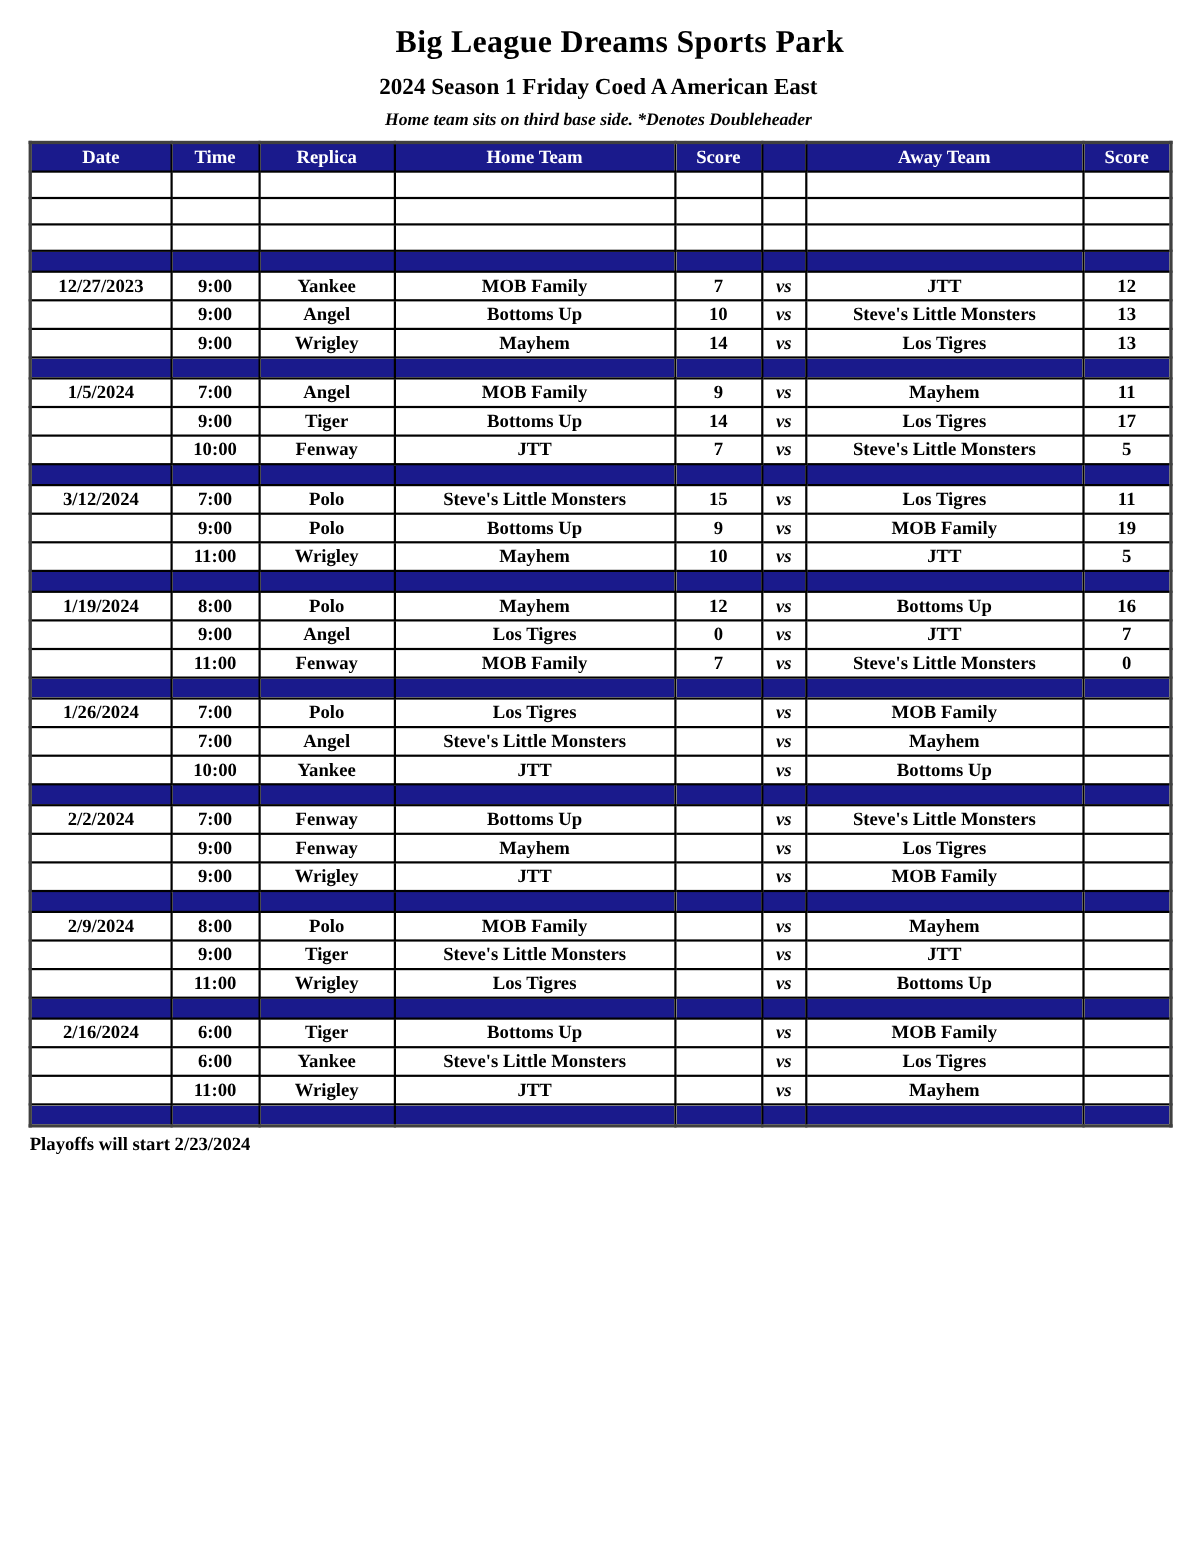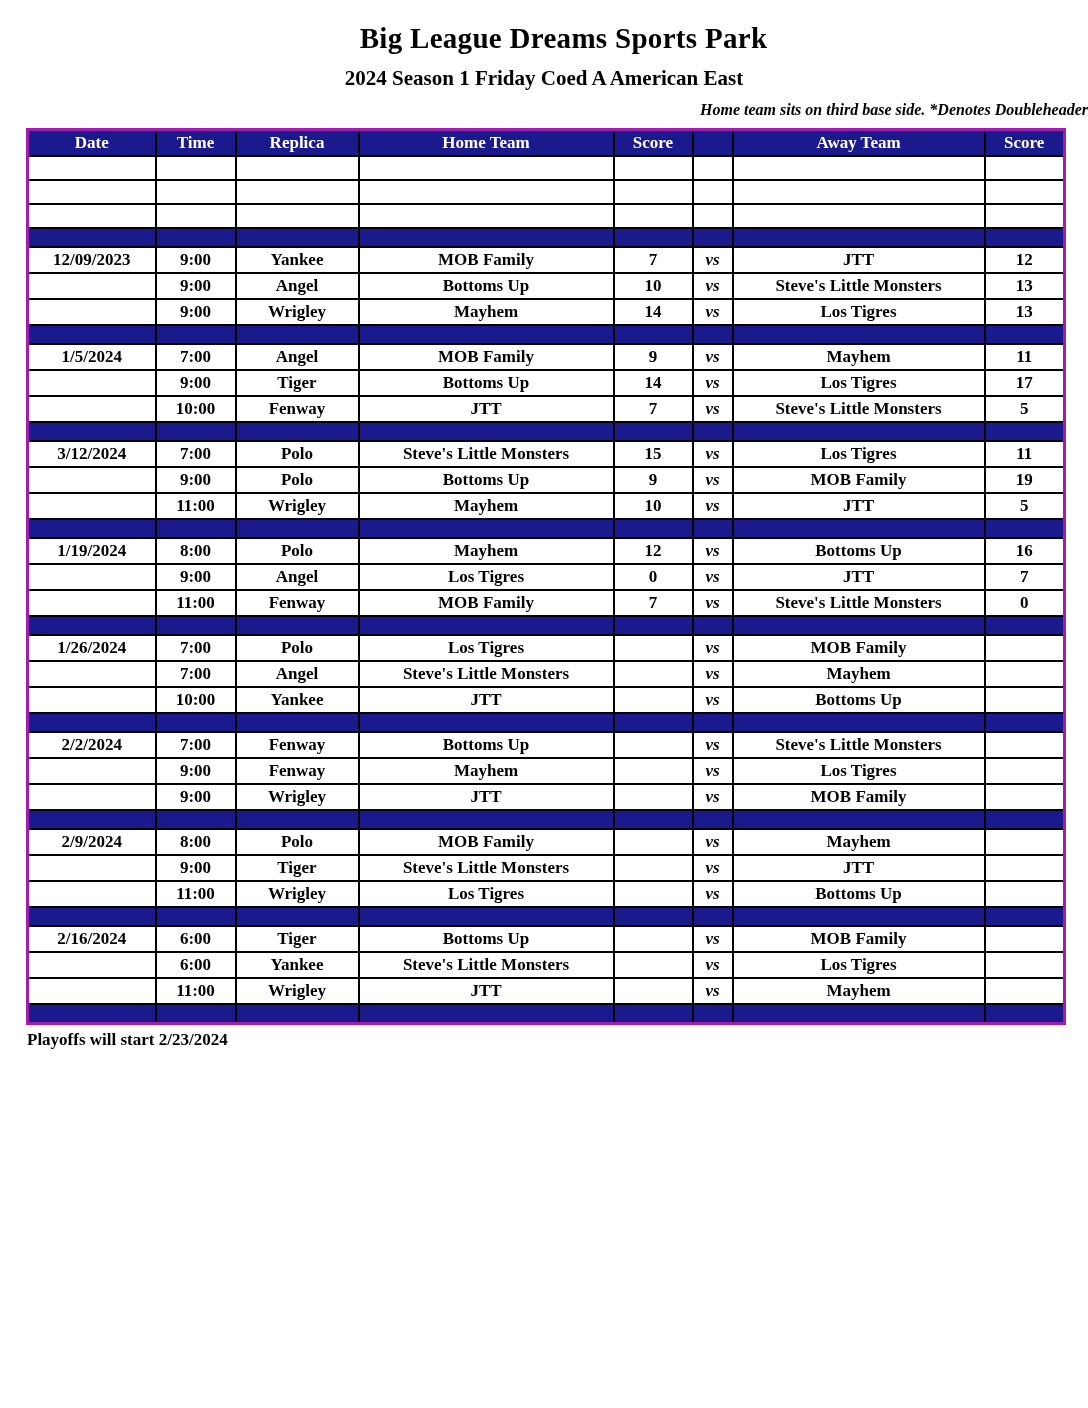--- a/index.html
+++ b/index.html
@@ -19,32 +19,32 @@
     padding-left: 39px;
   }
   .subtitle {
     margin: 11px 0 0 0;
     text-align: center;
     font-size: 21px;
     font-weight: bold;
   }
   .note {
     margin: 10px 0 9px 0;
-    text-align: right;
+    text-align: center;
     font-size: 16px;
     font-weight: bold;
     font-style: italic;
   }
 
   table.schedule {
     margin-left: 26px;
     border-collapse: collapse;
     table-layout: fixed;
     width: 1037px;
-    border: 3px solid #a21caf;
+    border: 3px solid #404040;
   }
   table.schedule th, table.schedule td {
     border: 2px solid #000;
     padding: 0;
     text-align: center;
     vertical-align: middle;
     overflow: hidden;
     white-space: nowrap;
     font-weight: bold;
     font-size: 17px;
@@ -132,21 +132,21 @@
           <td class="c-date"></td>
           <td class="c-time"></td>
           <td class="c-replica"></td>
           <td class="c-home"></td>
           <td class="c-hscore"></td>
           <td class="c-vs"></td>
           <td class="c-away"></td>
           <td class="c-ascore"></td>
         </tr>
         <tr class="game-row">
-          <td class="c-date">12/09/2023</td>
+          <td class="c-date">12/27/2023</td>
           <td class="c-time">9:00</td>
           <td class="c-replica">Yankee</td>
           <td class="c-home">MOB Family</td>
           <td class="c-hscore">7</td>
           <td class="c-vs">vs</td>
           <td class="c-away win">JTT</td>
           <td class="c-ascore win">12</td>
         </tr>
         <tr class="game-row">
           <td class="c-date"></td>

